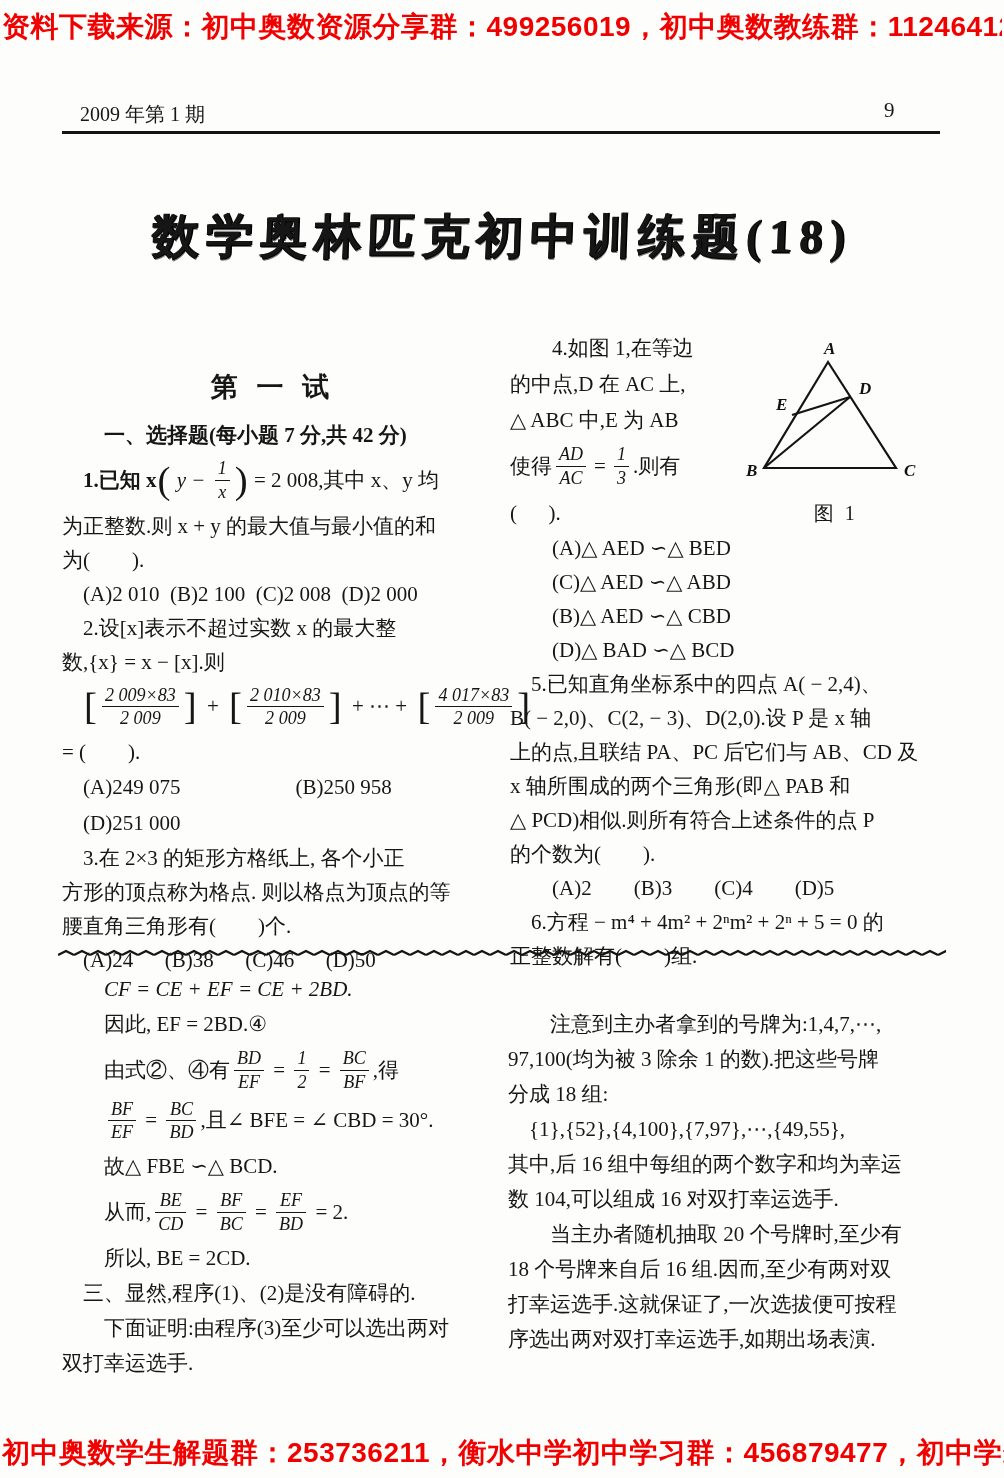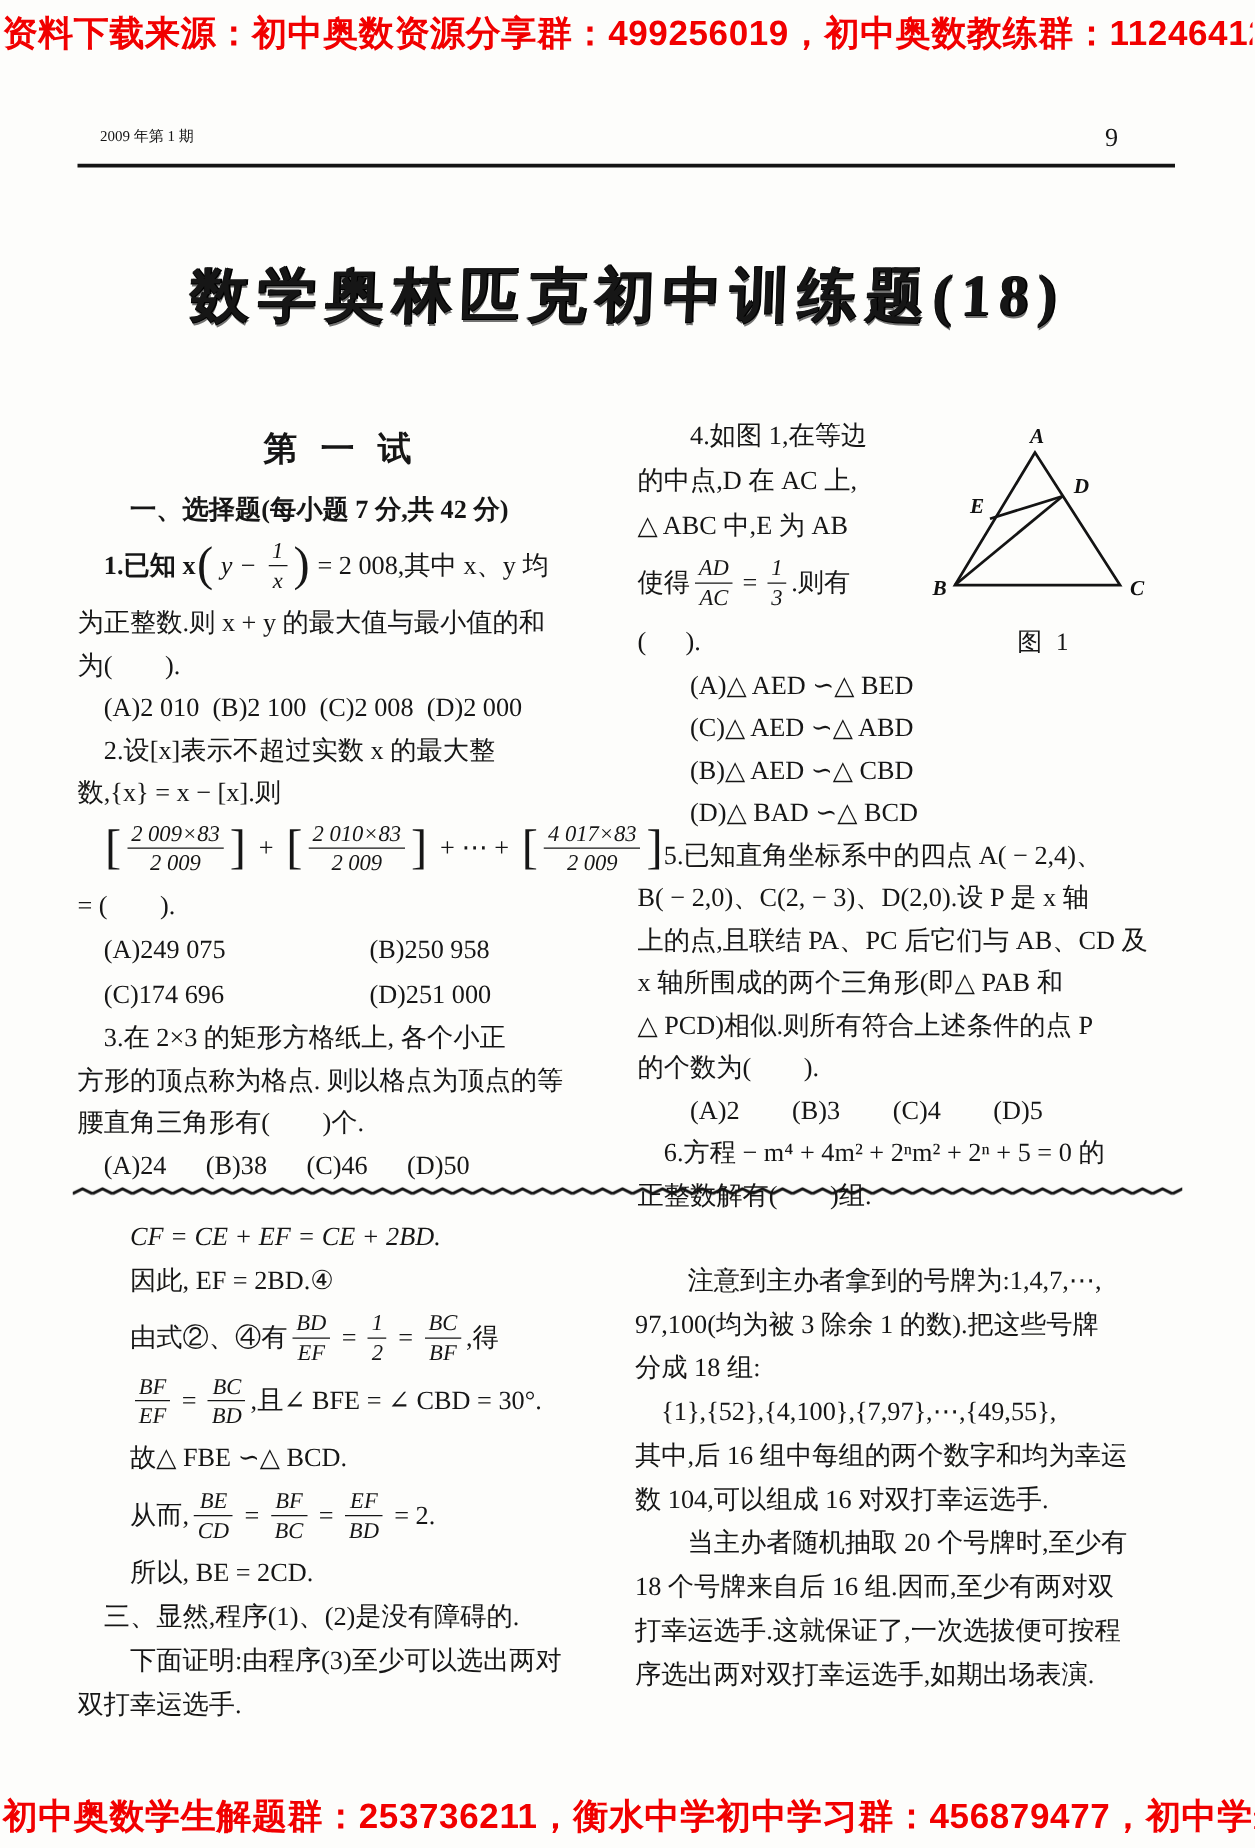--- a/index.html
+++ b/index.html
@@ -12,41 +12,41 @@
   .abs{position:absolute;}
   
   .banner{
     color:#f10000;font-weight:bold;white-space:nowrap;overflow:hidden;
     font-family:"Liberation Sans","DejaVu Sans",sans-serif;
     font-size:28px;letter-spacing:0.5px;
   }
   #banner-top{left:2px;top:8px;width:1000px;}
   #banner-bottom{left:2px;top:1434px;width:1002px;}
   
-  #issue{left:80px;top:101px;font-size:12px;}
+  #issue{left:80px;top:101px;font-size:20px;}
   #pagenum{left:884px;top:98px;font-size:21px;}
   #header-rule{left:62px;top:131px;width:878px;height:3px;background:#141414;}
   
   #title{
     left:0;top:205px;width:100%;text-align:center;
     font-size:47px;font-weight:900;letter-spacing:7px;
     text-shadow:1.5px 0 0 #000,0 1px 0 #000,1px 2px 0 rgba(0,0,0,.55);
     transform:skewX(-2deg);
   }
   
   #col-l1{left:62px;top:338px;width:422px;}
   #col-r1{left:510px;top:330px;width:436px;}
   #col-l2{left:62px;top:972px;width:428px;}
   #col-r2{left:508px;top:1007px;width:438px;}
   .ln{white-space:pre;line-height:34px;}
   .i1{padding-left:21px;}
   .i2{padding-left:42px;}
   .bold{font-weight:bold;}
   .center{text-align:center;white-space:normal;}
-  #heading1{font-size:27px;font-weight:bold;letter-spacing:6px;line-height:42px;margin-bottom:10px;}
+  #heading1{font-size:27px;font-weight:bold;letter-spacing:6px;line-height:42px;margin-bottom:10px;margin-top:28px;}
   
   .frac{display:inline-block;vertical-align:middle;text-align:center;font-style:italic;
         font-size:0.86em;line-height:1.15;margin:0 4px;}
   .frac .fn{display:block;border-bottom:1.6px solid #161616;padding:0 3px 1px;}
   .frac .fd{display:block;padding:1px 3px 0;}
   .fline{display:flex;align-items:center;white-space:pre;margin:6px 0;line-height:1.2;}
   .bigd{font-size:1.85em;font-weight:400;line-height:1;margin:0 1px;}
   .mid{margin:0 4px;}
   .mathit{font-style:italic;}
   
@@ -91,21 +91,21 @@
   <div class="ln i1">2.设[x]表示不超过实数 x 的最大整</div>
   <div class="ln">数,{x} = x − [x].则</div>
   <div class="fline i1">
     <span class="bigd">[</span><span class="frac"><span class="fn">2 009×83</span><span class="fd">2 009</span></span><span class="bigd">]</span><span class="mid"> + </span><span class="bigd">[</span><span class="frac"><span class="fn">2 010×83</span><span class="fd">2 009</span></span><span class="bigd">]</span><span class="mid"> + ⋯ + </span><span class="bigd">[</span><span class="frac"><span class="fn">4 017×83</span><span class="fd">2 009</span></span><span class="bigd">]</span>
   </div>
   <div class="ln">= (        ).</div>
   <div class="optrow i1">
     <span class="o1">(A)249 075</span><span>(B)250 958</span>
   </div>
   <div class="optrow i1">
-    <span class="o1">(C)174 696</span><span>(D)251 000</span>
+    <span>(D)251 000</span>
   </div>
 
   <div class="ln i1">3.在 2×3 的矩形方格纸上, 各个小正</div>
   <div class="ln">方形的顶点称为格点. 则以格点为顶点的等</div>
   <div class="ln">腰直角三角形有(        )个.</div>
   <div class="ln i1">(A)24      (B)38      (C)46      (D)50</div>
 </div>
 
 <div id="col-r1" class="abs">
   <div id="p4row">

